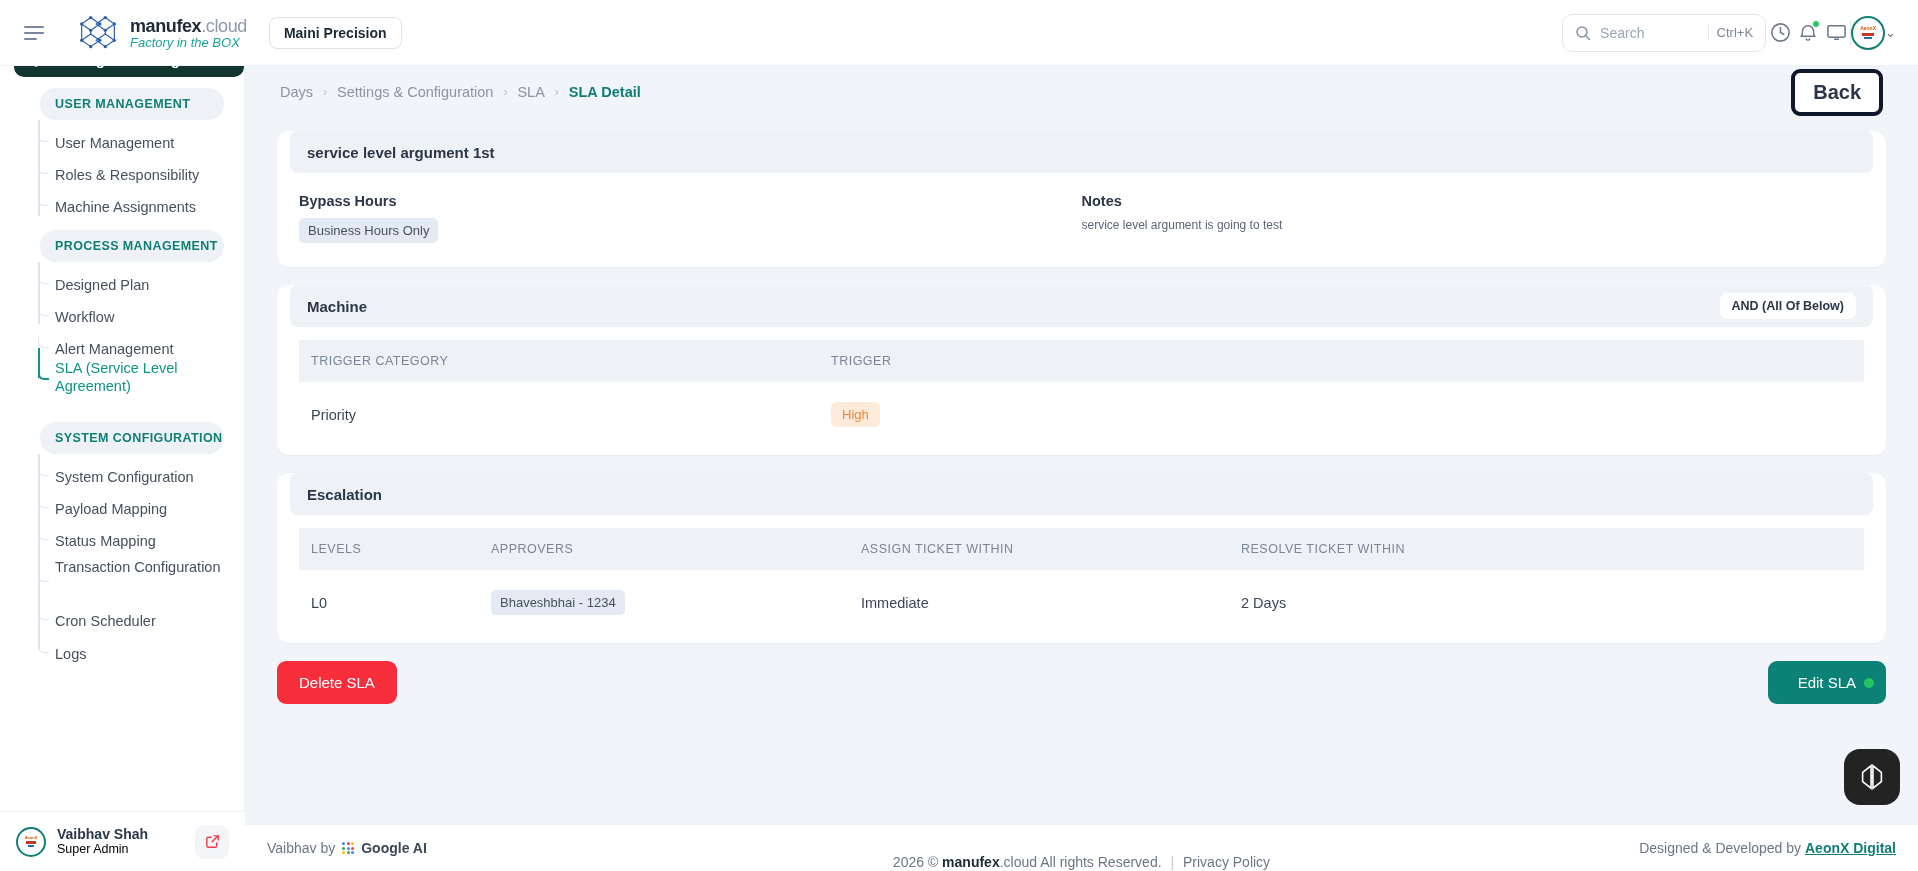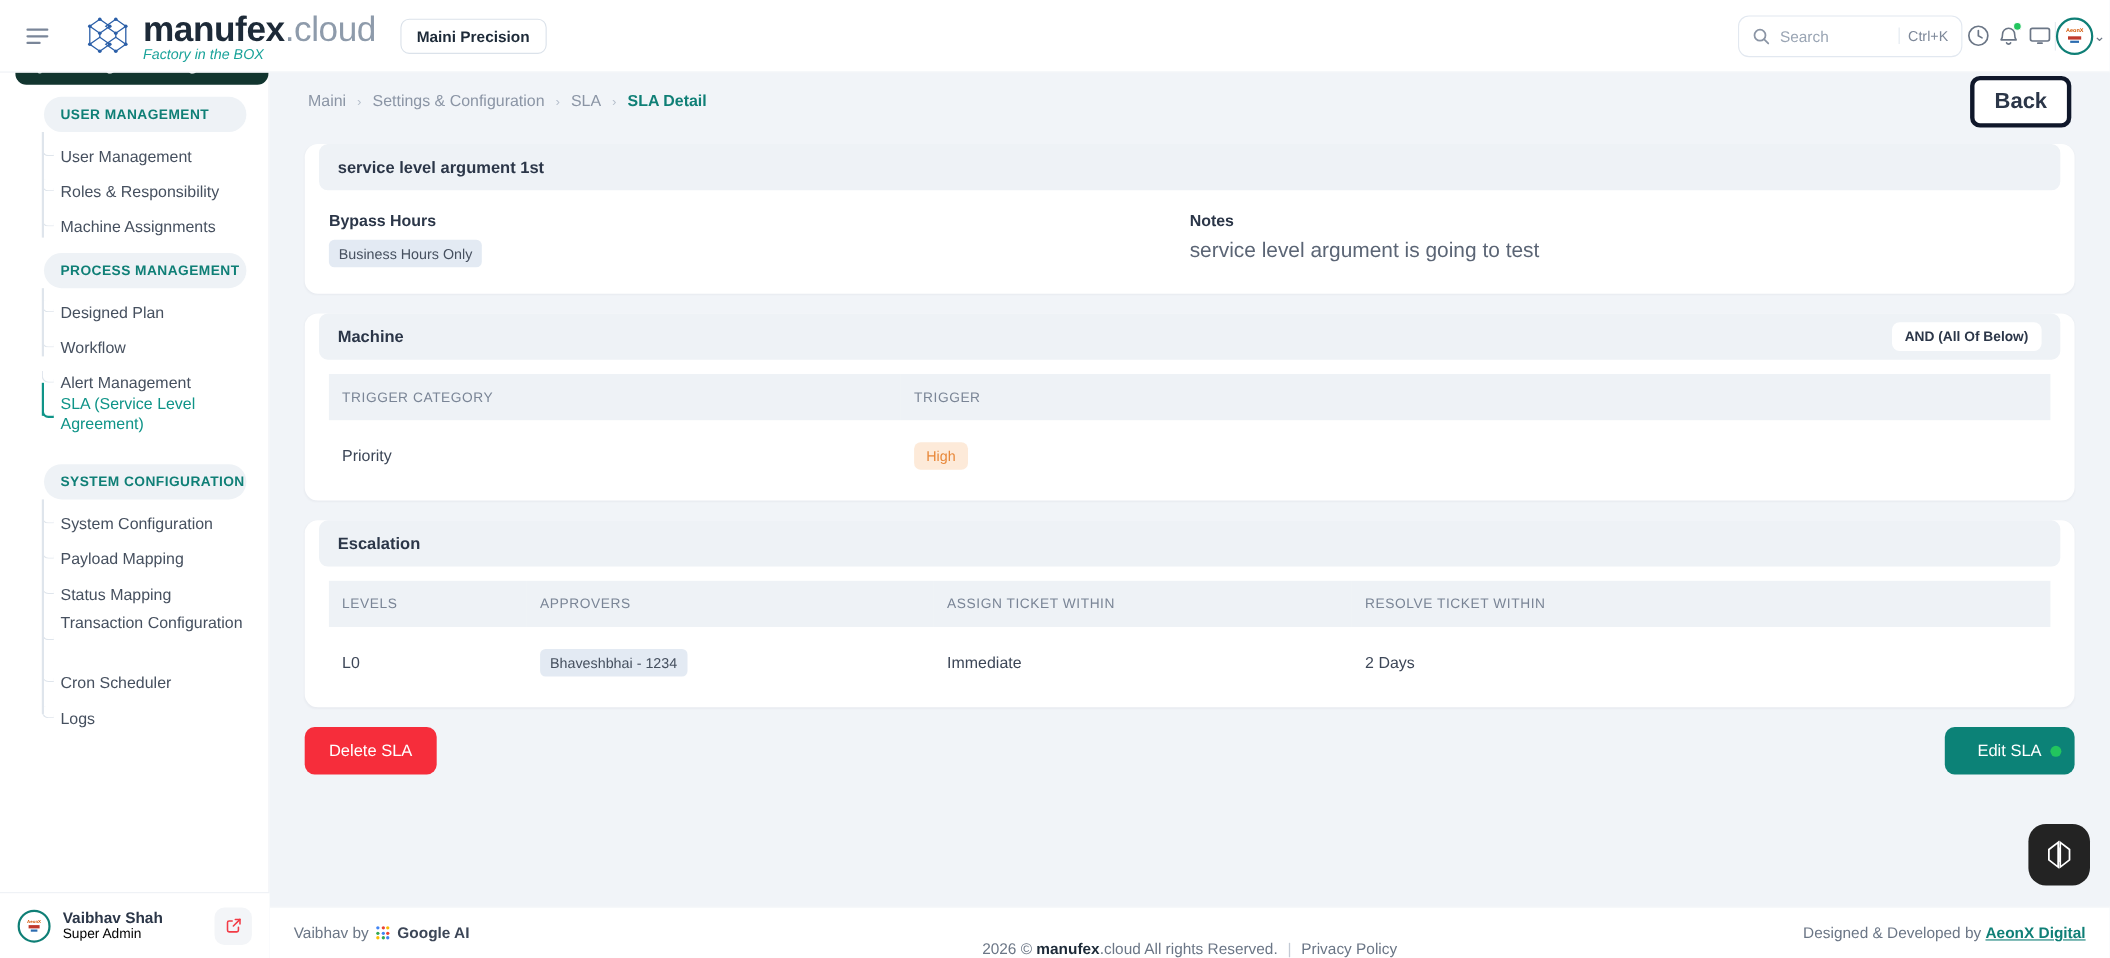--- a/index.html
+++ b/index.html
@@ -19,31 +19,31 @@
   }
   .hamburger { margin-left: 24px; width: 24px; height: 24px; display:flex; flex-direction:column; justify-content:center; gap:4px; cursor:pointer; }
   .hamburger span { display:block; height:2px; background:#7a8699; border-radius:2px; }
   .hamburger span:nth-child(1){ width:20px; }
   .hamburger span:nth-child(2){ width:20px; }
   .hamburger span:nth-child(3){ width:13px; }
 
   .logo-wrap { display:flex; align-items:center; margin-left: 28px; gap: 10px; }
   .logo-mark { width: 44px; height: 40px; }
   .logo-text { line-height: 1; }
-  .logo-text .l1 { font-size: 32px; font-weight: bold; color: #1d2a38; letter-spacing: -0.4px; }
+  .logo-text .l1 { font-size: 18px; font-weight: bold; color: #1d2a38; letter-spacing: -0.4px; }
   .logo-text .l1 .cloud { color: #8e9bab; font-weight: normal; }
   .logo-text .l2 { font-size: 13px; color: #1aa39a; font-style: italic; margin-top: 1px; }
 
   .tenant-chip {
     margin-left: 22px; border: 1px solid #dbe2ea; border-radius: 8px;
     padding: 7px 14px; font-size: 14px; font-weight: bold; color: #1d2a38;
     background: #fff; cursor: pointer;
   }
 
-  .topbar-right { margin-left: auto; display:flex; align-items:center; padding-right: 4px; justify-content: center; }
+  .topbar-right { margin-left: auto; display:flex; align-items:center; padding-right: 22px; justify-content: center; }
   .searchbox {
     width: 204px; height: 38px; border:1px solid #e2e8f0; border-radius: 10px;
     display:flex; align-items:center; padding: 0 12px; gap:9px; background:#fff; cursor:text;
   }
   .searchbox .ph { font-size: 14px; color:#9aa5b4; flex:1; }
   .searchbox .kbd { font-size: 13px; color:#7d8899; border-left:1px solid #e2e8f0; padding-left:8px; }
   .icon-btn { width:28px; height:28px; position:relative; cursor:pointer; color:#6b7686; display:flex; align-items:center; justify-content:center; }
   .dot-badge { position:absolute; top:1px; right:2px; width:8px; height:8px; border-radius:50%; background:#22c55e; border:1.5px solid #fff; }
   .vdiv { width:1px; height:26px; background:#e4e9f0; }
   .avatar {
@@ -117,21 +117,21 @@
     font-size: 15px; font-weight: bold; color:#2b3648;
   }
   .and-chip {
     margin-left:auto; background:#fff; border-radius:7px; padding:6px 12px;
     font-size: 12.5px; font-weight:bold; color:#2b3648;
   }
   .kv-row { display:flex; padding: 20px 22px 24px 22px; }
   .kv { flex: 1; }
   .kv .k { font-size: 14.5px; font-weight:bold; color:#2b3648; margin-bottom: 9px; }
   .chip-blue { display:inline-block; background:#e3eaf3; color:#46505f; font-size: 13px; padding: 5px 9px; border-radius:5px; }
-  .kv .v { font-size: 19px; color:#5b6575; }
+  .kv .v { font-size: 12px; color:#5b6575; }
 
   table.tbl { width: 100%; border-collapse: collapse; }
   table.tbl th {
     background:#eef2f6; text-align:left; font-size: 12.5px; letter-spacing:.5px;
     color:#7a8596; font-weight: normal; padding: 14px 0 14px 0; text-transform: uppercase;
   }
   table.tbl td { font-size: 14.5px; color:#3c4657; padding: 20px 0; }
   .tbl-wrap { padding: 13px 22px 8px 22px; }
   .chip-orange { display:inline-block; background:#fdead9; color:#e8883a; font-size: 13px; padding: 5px 11px; border-radius:6px; }
 
@@ -353,21 +353,21 @@
         <path d="M18 14v4a2 2 0 0 1-2 2H6a2 2 0 0 1-2-2V8a2 2 0 0 1 2-2h4"></path>
       </svg>
     </div>
   </div>
 </div>
 
 <div class="main">
   <div class="content-card">
 
     <div class="crumb-row">
-      <span class="crumb">Maini</span>
+      <span class="crumb">Days</span>
       <span class="crumb-sep">›</span>
       <span class="crumb">Settings &amp; Configuration</span>
       <span class="crumb-sep">›</span>
       <span class="crumb">SLA</span>
       <span class="crumb-sep">›</span>
       <span class="crumb cur">SLA Detail</span>
       <button class="back-btn">Back</button>
     </div>
 
     <div class="panel">

